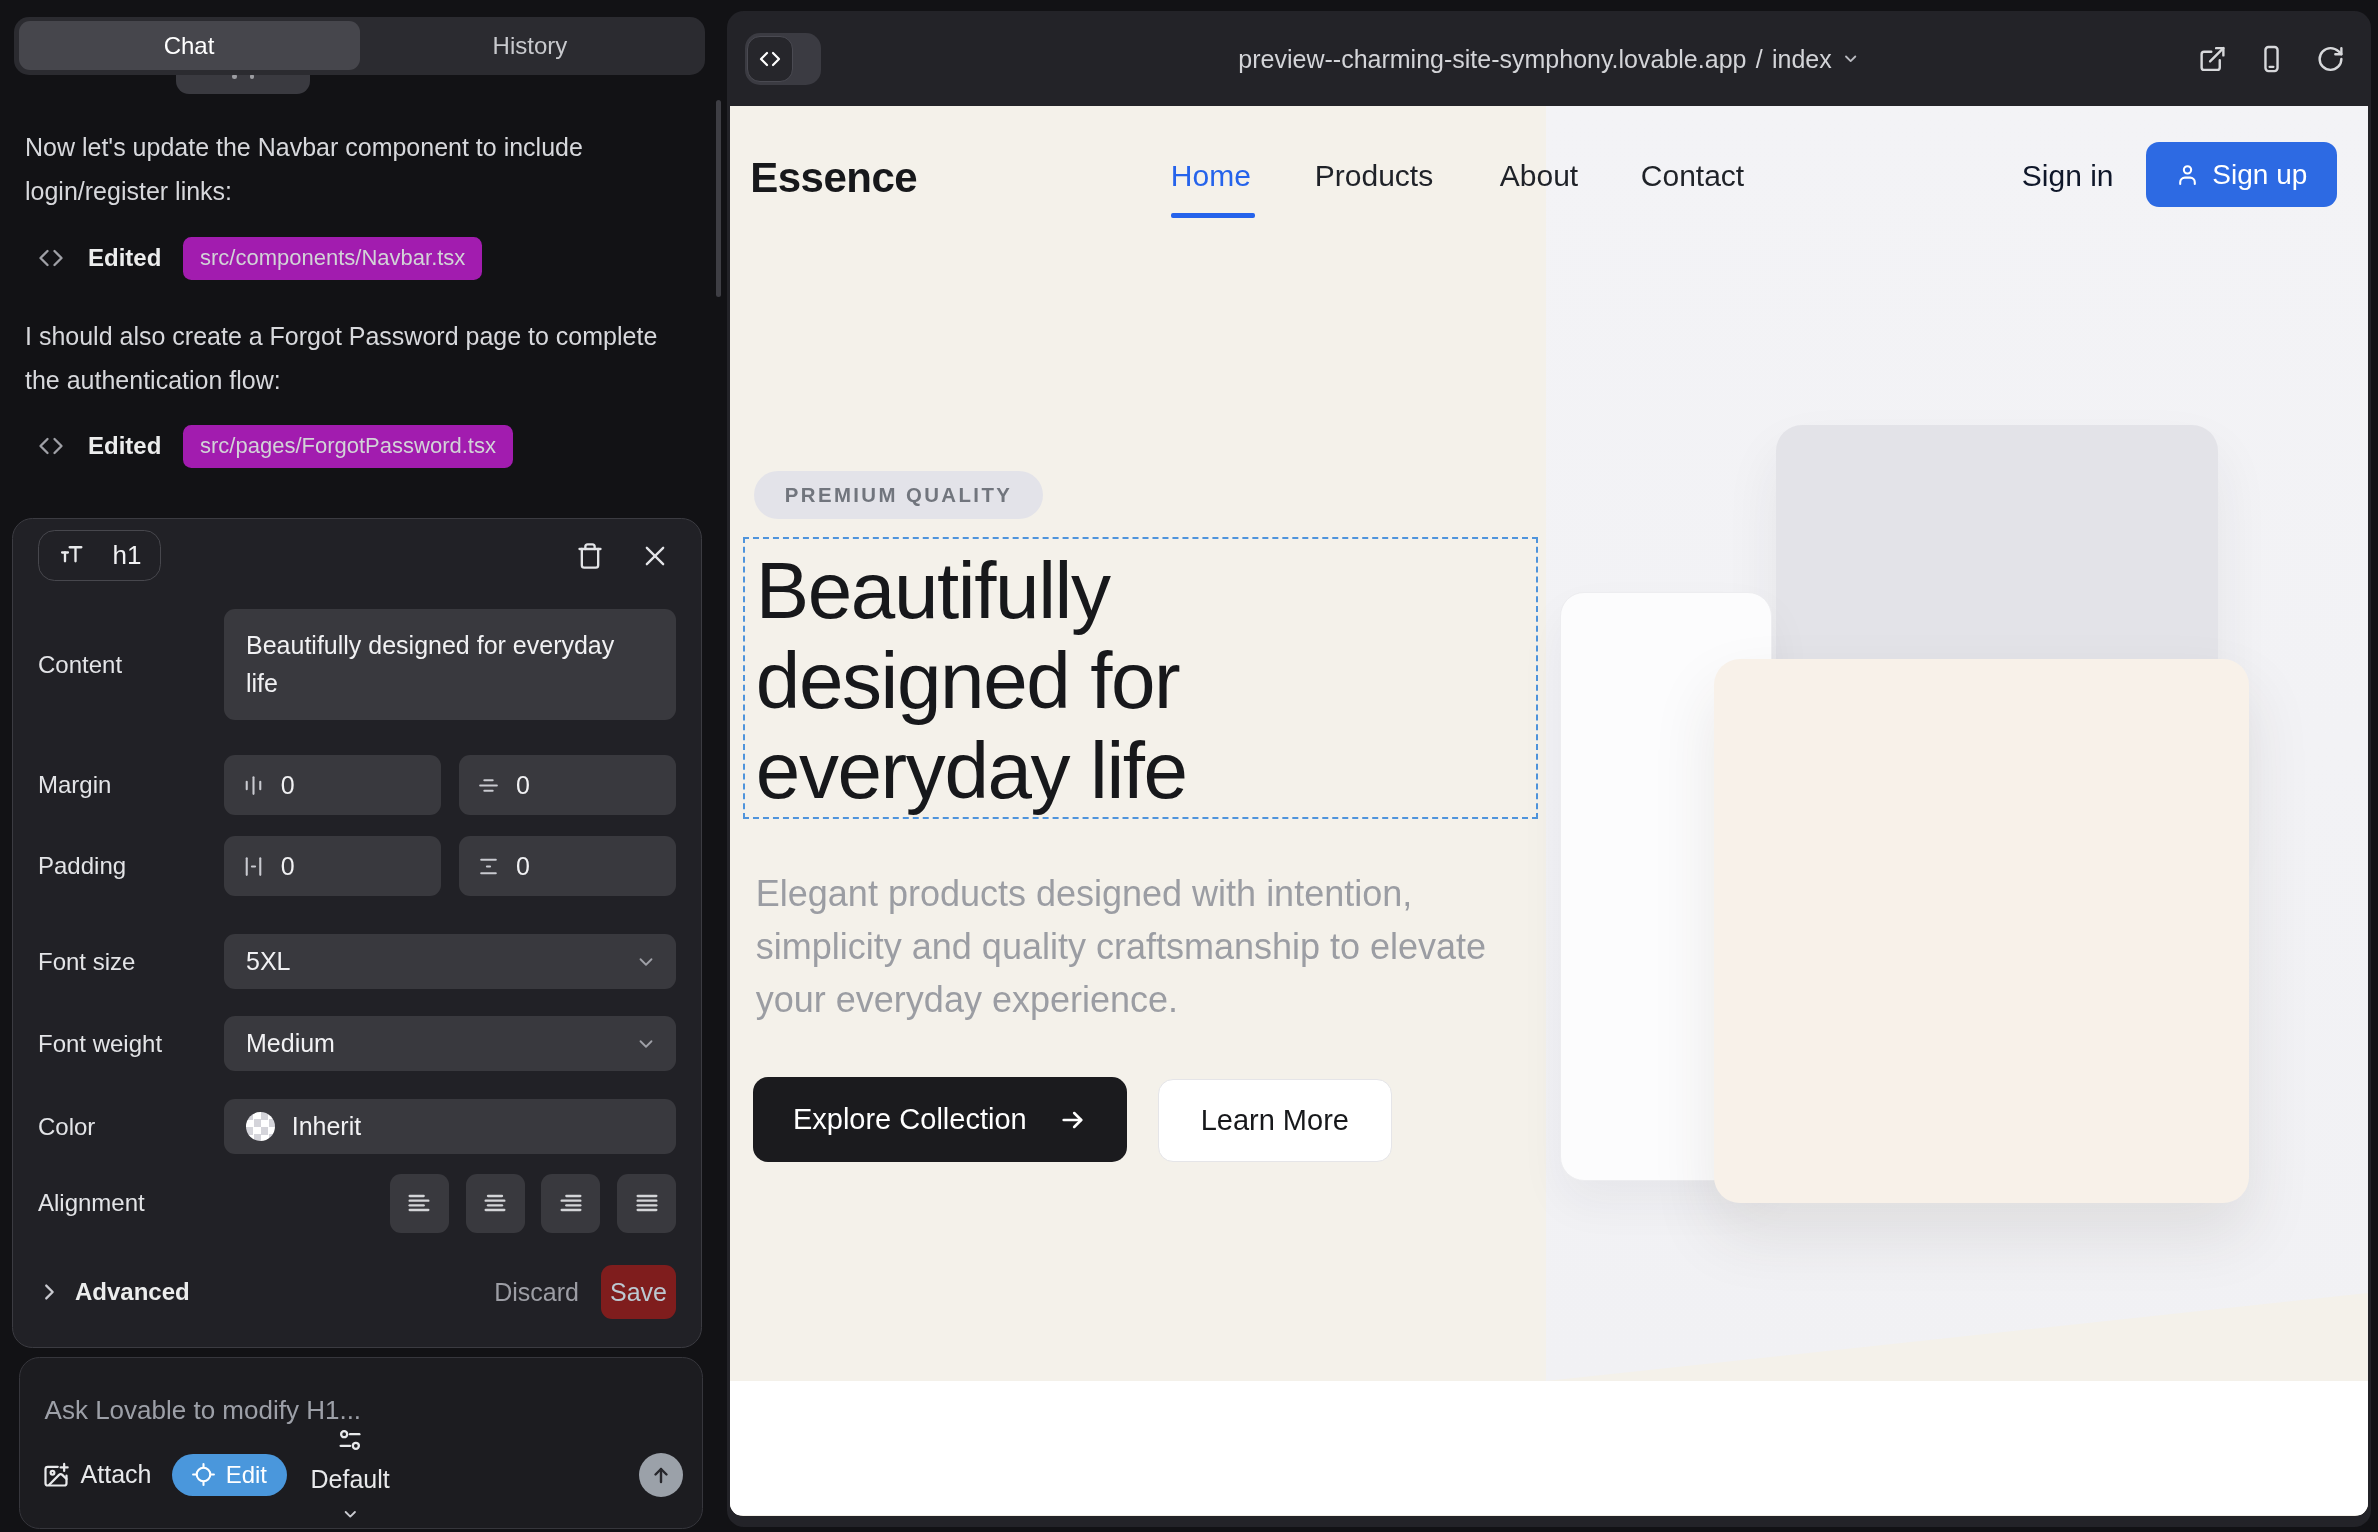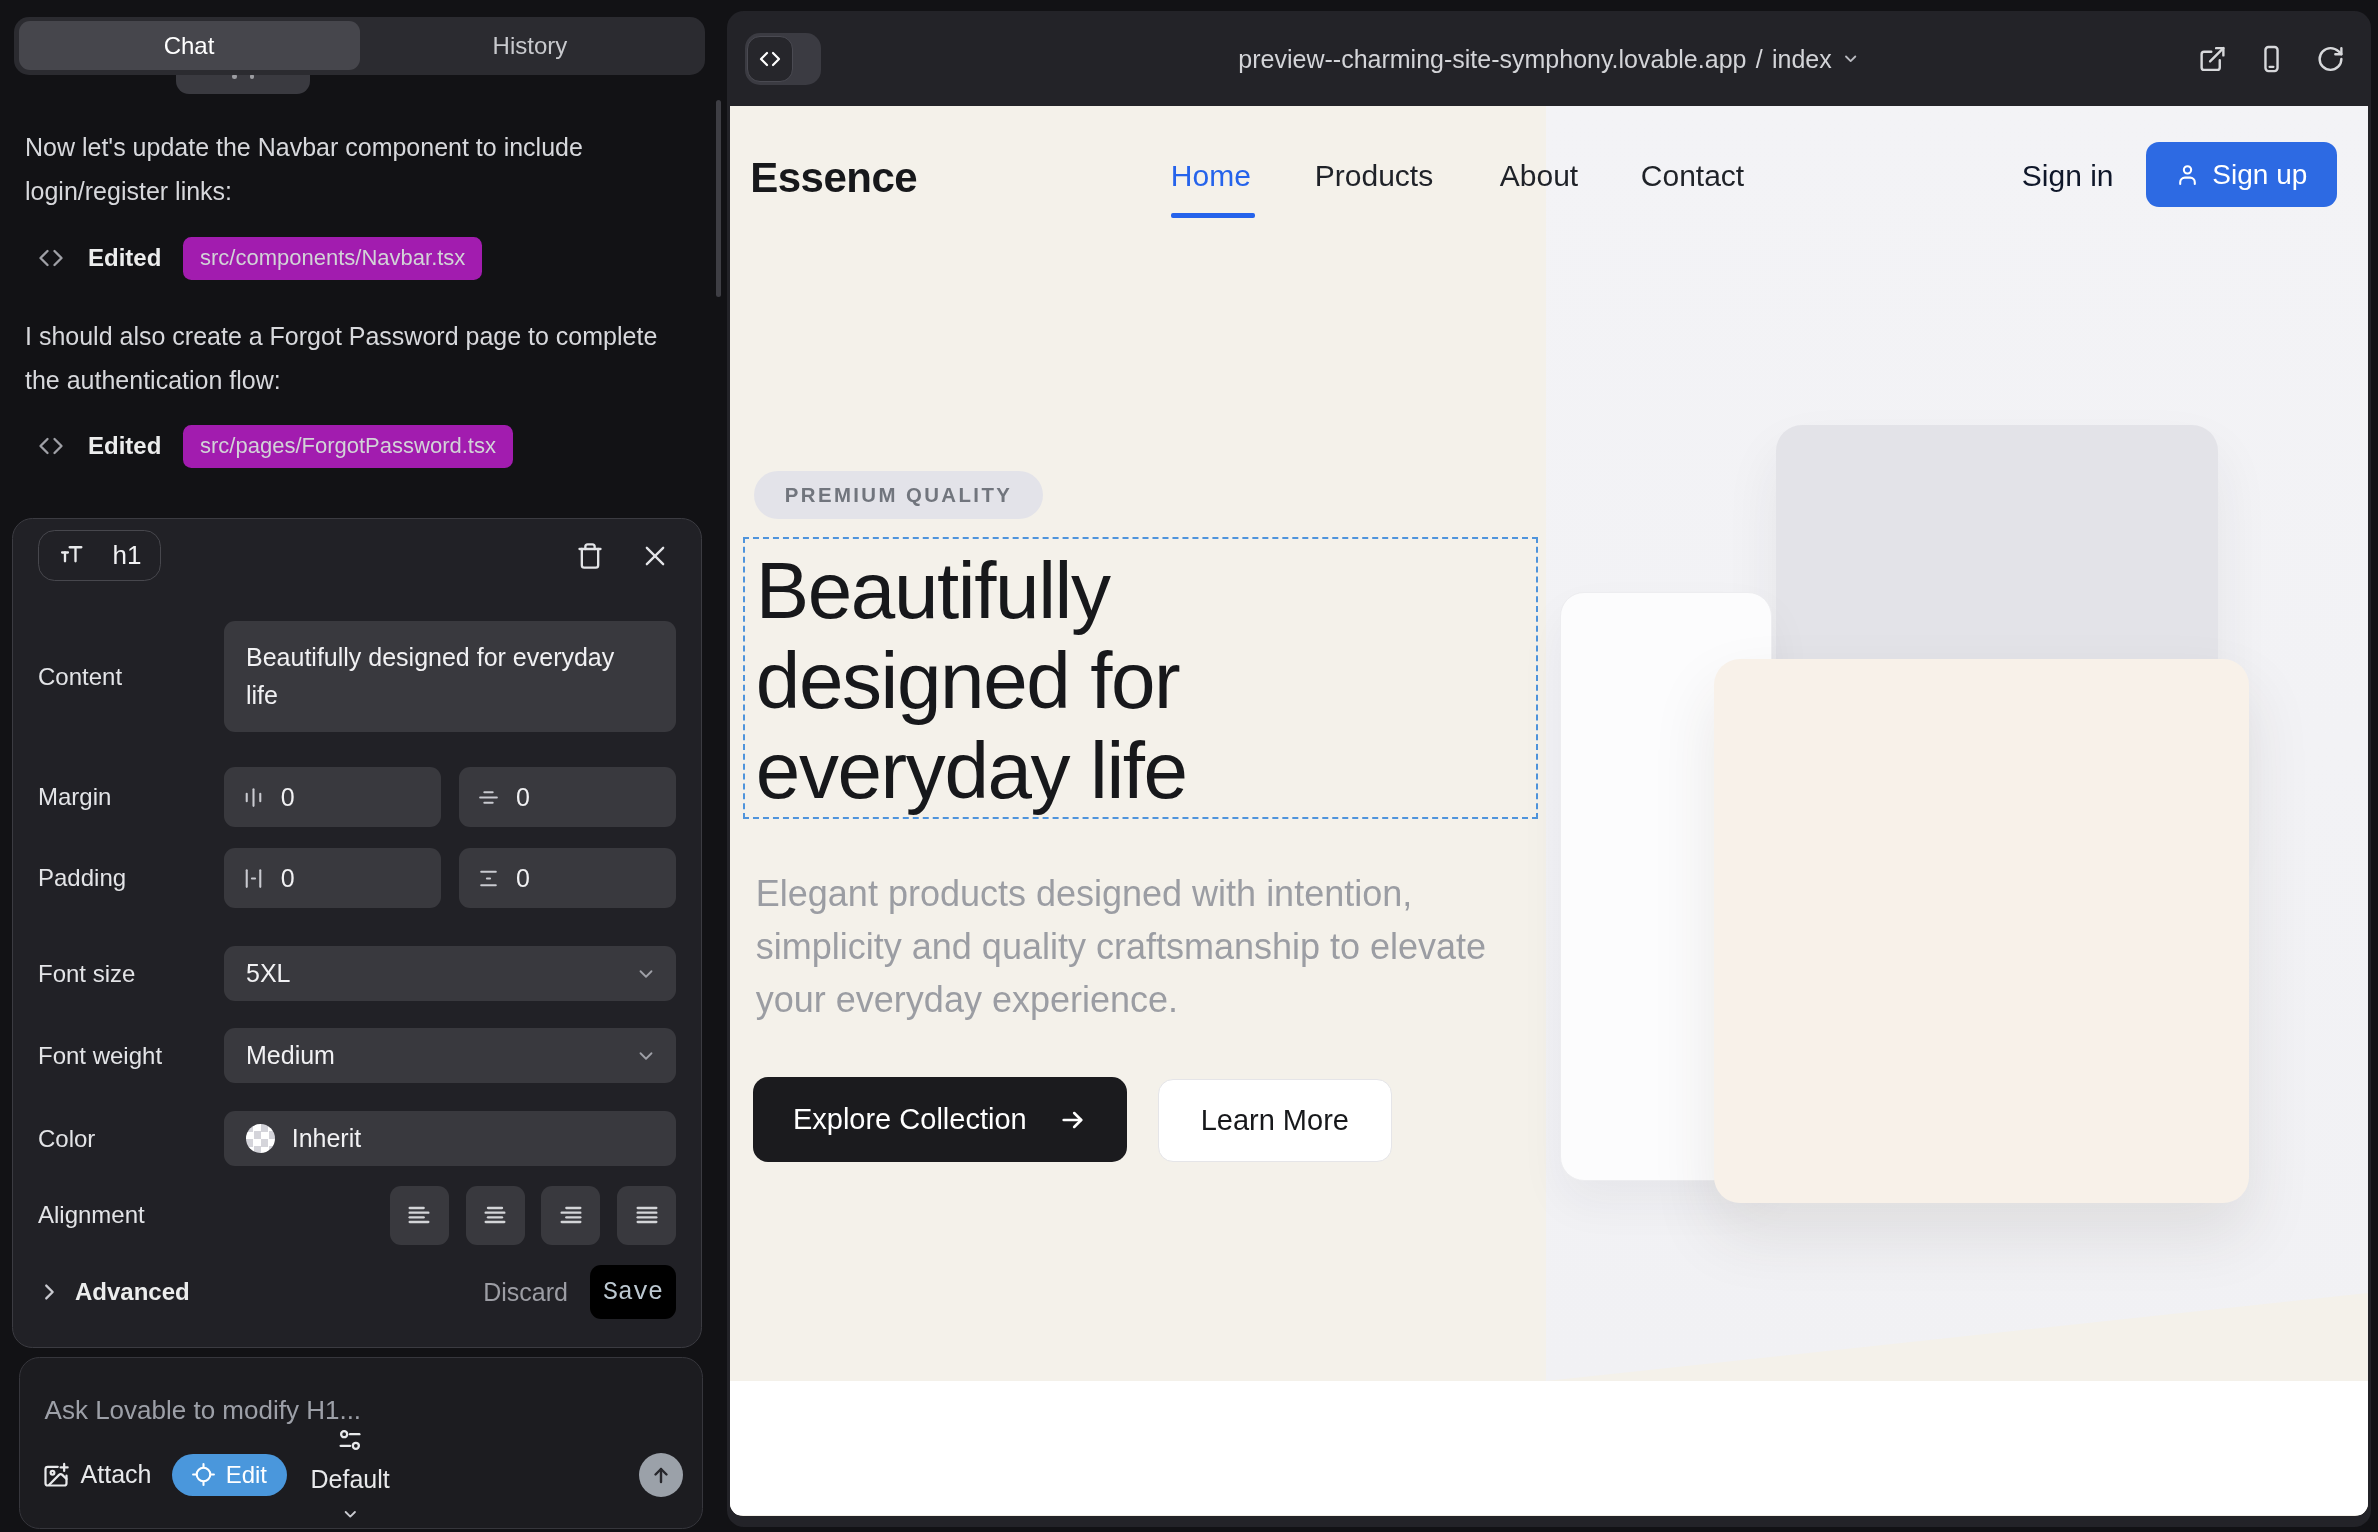--- a/index.html
+++ b/index.html
@@ -43,36 +43,36 @@
   .row { display:flex; align-items:center; padding:0 25px; }
   .row-label { width:186px; font-size:24px; color:#e3e4e7; }
   .row-fields { flex:1; display:flex; gap:18.6px; }
   .field { background:#39393e; border-radius:11px; color:#f1f1f3; font-size:25px; display:flex; align-items:center; }
   .textarea-field { flex:1; height:111px; align-items:flex-start; padding:16.7px 52px 16.7px 22px; line-height:38px; }
   .mini-field { flex:1; height:60px; padding:0 16.7px; gap:15px; }
   .mini-field .mini-ic { width:25px; height:25px; color:#c9cad0; flex:none; }
   .select-field { flex:1; height:55px; padding:0 22px; position:relative; }
   .select-field .chev { position:absolute; right:18.6px; top:50%; transform:translateY(-50%); width:22px; height:22px; color:#9fa0a7; }
   .swatch { width:29px; height:29px; border-radius:50%; margin-right:16.7px; background:repeating-conic-gradient(#ffffff 0% 25%, #d4d4da 0% 50%); background-size:15px 15px; flex:none; }
-  .row-content { margin-bottom:35px;margin-top:12px; }
+  .row-content { margin-bottom:35px; }
   .row-margin { margin-bottom:21.3px; }
   .row-padding { margin-bottom:38px; }
   .row-fontsize { margin-bottom:27px; }
   .row-fontweight { margin-bottom:28px; }
   .row-color { margin-bottom:19.5px; }
   .align-group { flex:1; display:flex; justify-content:flex-end; gap:16.7px; }
   .align-btn { width:59px; height:59px; background:#39393e; border-radius:11px; display:flex; align-items:center; justify-content:center; color:#d4d5d8; }
   .align-btn svg { width:28px; height:28px; }
 
   .panel-foot { margin-top:auto; display:flex; align-items:center; padding:0 25px; }
   .adv { display:flex; align-items:center; gap:15px; color:#eceded; font-size:24px; font-weight:bold; }
   .adv svg { width:22px; height:22px; color:#c9cad0; }
   .foot-spacer { flex:1; }
   .discard-btn { font-size:25px; color:#9c9da4; margin-right:22px; }
-  .save-btn { width:86px; height:54px; background:#000000; border-radius:11px; color:#bcc8d1; font-size:25px; display:flex; align-items:center; justify-content:center;font-family:Liberation Mono, monospace; }
+  .save-btn { width:75px; height:54px; background:#7f1d1d; border-radius:11px; color:#bcc8d1; font-size:25px; display:flex; align-items:center; justify-content:center; }
 
   
   .composer { position:absolute; left:18.6px; top:1357px; width:684px; height:172px; background:#1c1c20; border:1.9px solid #36363c; border-radius:20.4px; display:flex; flex-direction:column; }
   .composer-placeholder { padding:37px 0 0 25px; font-size:26px; color:#9da0a8; }
   .composer-bar { margin-top:auto; display:flex; align-items:center; padding:0 18.6px 16.7px 22px; }
   .comp-item { display:flex; align-items:center; gap:11px; color:#e8e9eb; font-size:25px; }
   .comp-item svg { width:28px; height:28px; }
   .edit-pill { margin-left:20.4px; height:42px; border-radius:21.3px; background:#4a97dc; color:#ffffff; display:flex; align-items:center; gap:9.3px; padding:0 19.5px; font-size:24px; }
   .edit-pill svg { width:25px; height:25px; }
   .mode-group { margin-left:24px; display:flex; align-items:center; gap:11px; color:#e8e9eb; font-size:25px;flex-direction:column; }

